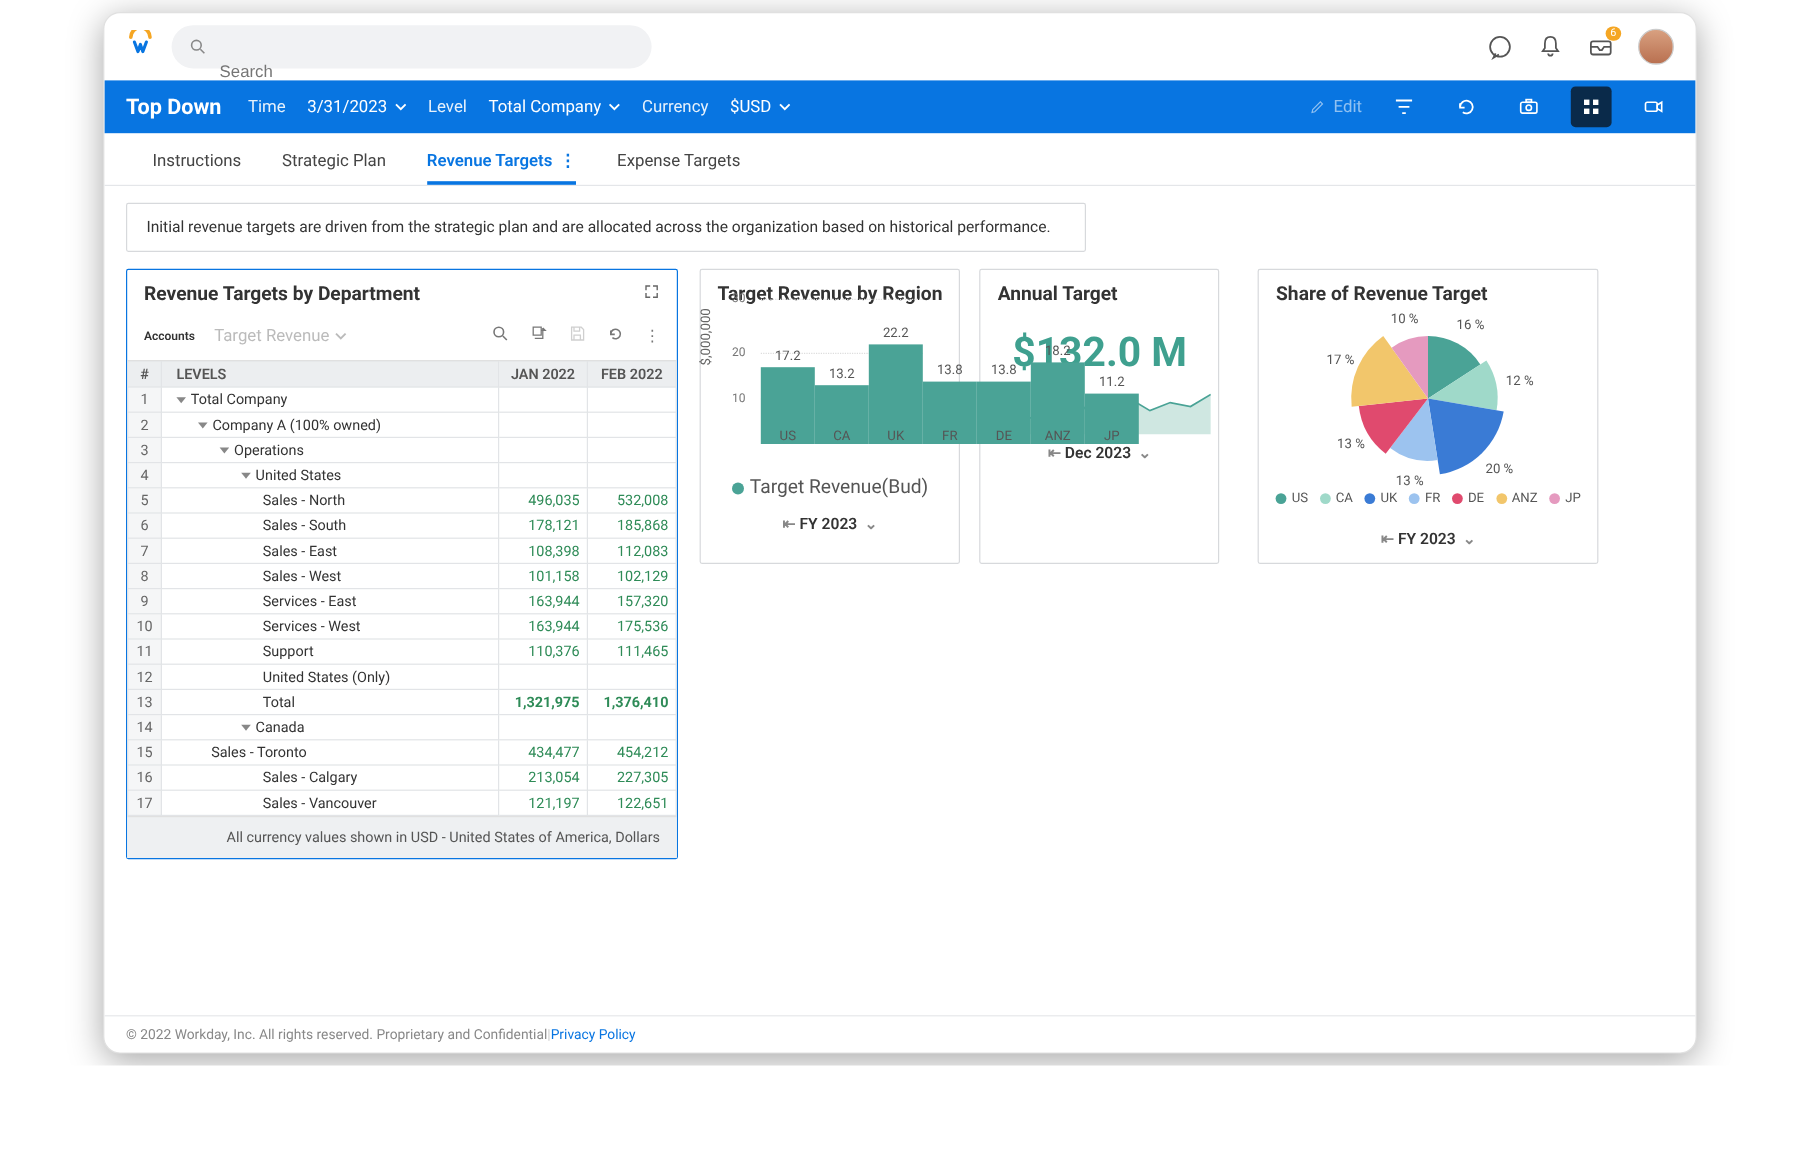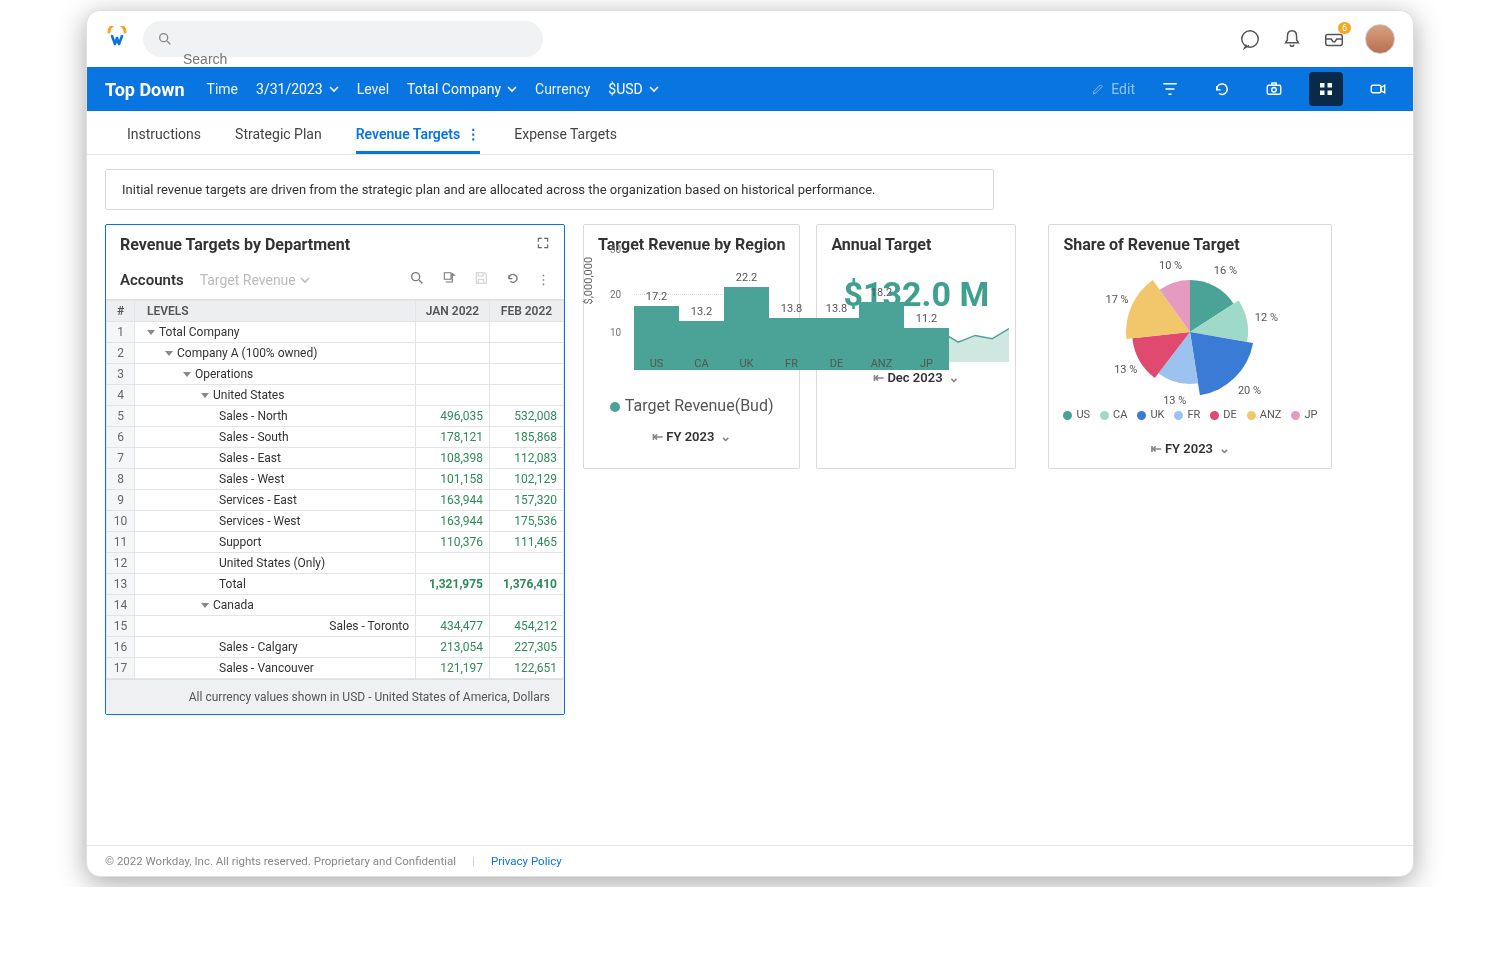--- a/index.html
+++ b/index.html
@@ -28,35 +28,35 @@
   .bluebar .tool { width:34px; height:34px; display:inline-flex; align-items:center; justify-content:center; border-radius:4px; cursor:pointer; }
   .bluebar .tool.active { background:#0a2a4a; }
 
   
   .tabs { display:flex; gap:34px; padding:0 40px; border-bottom:1px solid #e4e6e9; height:44px; align-items:flex-end; }
   .tab { padding-bottom:12px; color:#444; cursor:pointer; font-size:14px; display:flex; align-items:center; gap:6px;}
   .tab.active { color:#0875e1; border-bottom:3px solid #0875e1; font-weight:600; padding-bottom:9px;}
   .tab .more { color:#0875e1; }
 
   
-  .banner { margin:14px 18px 0; border:1px solid #d7d9dc; padding:12px 16px; font-size:13px; color:#333; border-radius:2px; width:889px;}
+  .banner { margin:14px 18px 0; border:1px solid #d7d9dc; padding:12px 16px; font-size:13px; color:#333; border-radius:2px; width:800px;}
 
   
   .content { display:grid; grid-template-columns: 460px 1fr; gap:18px; padding:14px 18px 20px; align-items:start;}
 
   
   .panel { border:1px solid #d7d9dc; border-radius:2px; background:#fff; }
   .panel.selected { border:1.5px solid #0875e1; }
   .panel-head { display:flex; align-items:center; padding:10px 14px; font-weight:700; font-size:16px; color:#333; }
   .panel-head .spacer { flex:1; }
   .panel-head .ex { cursor:pointer; color:#666; }
 
   
   .acct-bar { display:flex; align-items:center; gap:16px; padding:6px 14px 10px; border-bottom:1px solid #e0e0e0;}
-  .acct-bar .lab { font-weight:600; font-size:15px;}
+  .acct-bar .lab { font-weight:600; font-size:10px;}
   .acct-bar .sel { color:#bbb; display:inline-flex; align-items:center; gap:4px; font-size:14px;}
   .acct-bar .ic2 { color:#777; cursor:pointer; }
 
   
   table.grid { width:100%; border-collapse:collapse; font-size:12px; }
   table.grid th, table.grid td { border:1px solid #e2e4e7; padding:3px 6px; height:20px; }
   table.grid th { background:#eceef0; font-weight:600; text-align:center; color:#555;}
   table.grid td.num { background:#f5f6f7; text-align:center; color:#666; width:28px;}
   table.grid td.val { text-align:right; color:#2e8b57; width:74px; }
   table.grid td.lev { color:#333; background:#fff;}
@@ -91,21 +91,21 @@
   .spark svg { width:100%; height:100%; }
 
   
   .pie-wrap { display:flex; flex-direction:column; align-items:center; padding:4px 10px 6px;}
   .pie { position:relative; width:140px; height:140px; }
   .pie-label { position:absolute; font-size:11px; color:#555; white-space:nowrap;}
   .pie-legend { display:flex; flex-wrap:wrap; gap:10px; justify-content:center; font-size:11px; color:#555; padding:6px 4px;}
   .pie-legend span.d { display:inline-block; width:9px;height:9px;border-radius:50%; margin-right:4px; vertical-align:middle;}
 
   
-  .footer { border-top:1px solid #e6e8ea; padding:8px 18px; font-size:11.5px; color:#888; display:flex; gap:16px;}
+  .footer { border-top:1px solid #e6e8ea; padding:8px 18px; font-size:11.5px; color:#888; display:flex; }
   .footer a { color:#0875e1; text-decoration:none; }
   .footer .div { color:#ccc; }
 </style>
 </head>
 <body>
 
 <div class="frame">
 
   <div class="topbar">
     <div>
@@ -339,21 +339,21 @@
               <td class="val">1,376,410</td>
             </tr>
             <tr>
               <td class="num">14</td>
               <td class="lev" style="padding-left: 66px;"><span class="tree-caret"></span>Canada</td>
               <td class="val"></td>
               <td class="val"></td>
             </tr>
             <tr>
               <td class="num">15</td>
-              <td class="lev" style="padding-left: 120px; text-align: right;">Sales - Toronto</td>
+              <td class="lev" style="padding-left: 41px;">Sales - Toronto</td>
               <td class="val">434,477</td>
               <td class="val">454,212</td>
             </tr>
             <tr>
               <td class="num">16</td>
               <td class="lev" style="padding-left: 84px;">Sales - Calgary</td>
               <td class="val">213,054</td>
               <td class="val">227,305</td>
             </tr>
             <tr>

